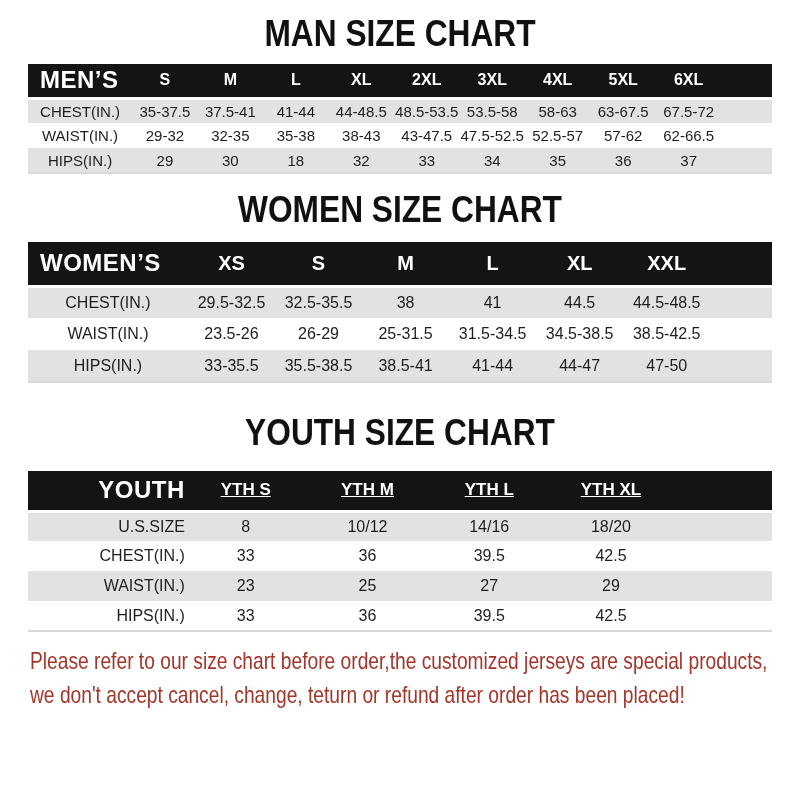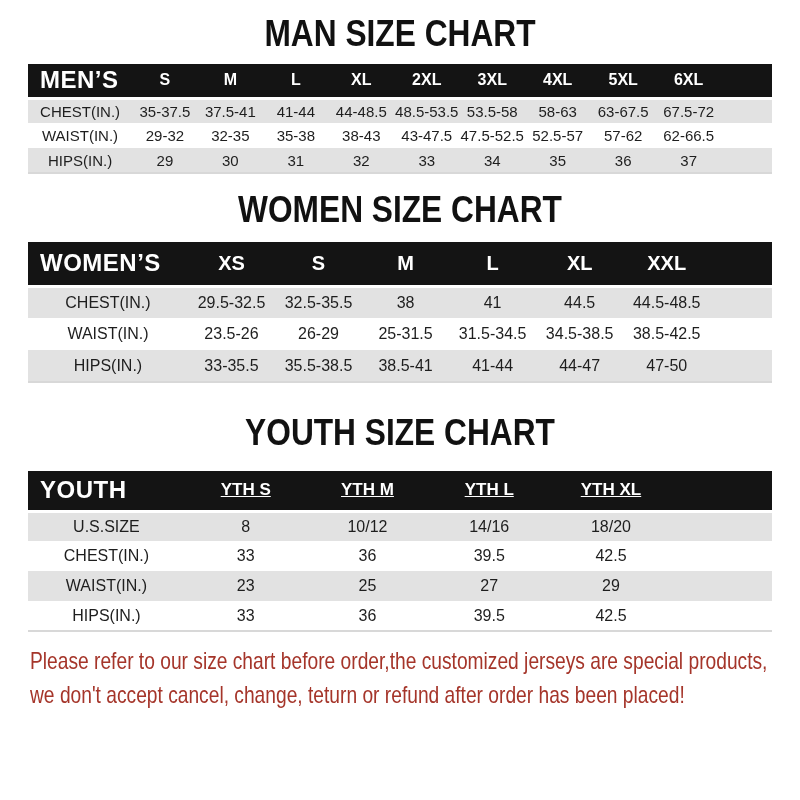--- a/index.html
+++ b/index.html
@@ -74,21 +74,21 @@
   .tbl-1 td { font-size: 16px; }
   .tbl-1 th.col-size { font-size: 20px; text-align: center; }
   .tbl-1 .col-label { width: 21.5%; }
   .tbl-1 .col-size  { width: 11.7%; }
   .tbl-1 .col-fill  { width: 8.3%; }
 
   .tbl-2 thead tr { height: 40px; }
   .tbl-2 tbody tr { height: 30px; }
   .tbl-2 td { font-size: 16px; margin-left: 20px; }
   .tbl-2 th.col-size { font-size: 17px; text-decoration: underline; }
-  .tbl-2 .col-label { width: 21%; }
+  .tbl-2 .col-label { width: 21%; text-align: right; }
   .tbl-2 .col-size  { width: 16.3%; }
   .tbl-2 .col-fill  { width: 13.4%; }
 
   
   .note {
     margin: 12px 0 0 30px;
     width: 930px;
     color: #a5352a;
     font-size: 24px;
     transform: scaleX(0.80); transform-origin: left center;
@@ -143,21 +143,21 @@
             <td class="col-size">47.5-52.5</td>
             <td class="col-size">52.5-57</td>
             <td class="col-size">57-62</td>
             <td class="col-size">62-66.5</td>
             <td class="col-fill"></td>
           </tr>
           <tr>
             <td class="col-label">HIPS(IN.)</td>
             <td class="col-size">29</td>
             <td class="col-size">30</td>
-            <td class="col-size">31</td>
+            <td class="col-size">18</td>
             <td class="col-size">32</td>
             <td class="col-size">33</td>
             <td class="col-size">34</td>
             <td class="col-size">35</td>
             <td class="col-size">36</td>
             <td class="col-size">37</td>
             <td class="col-fill"></td>
           </tr>
         </tbody>
     </table>

